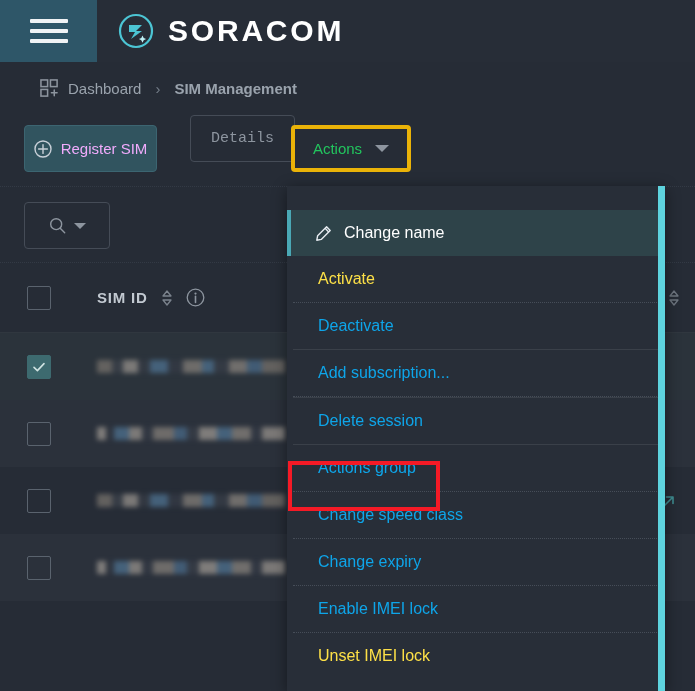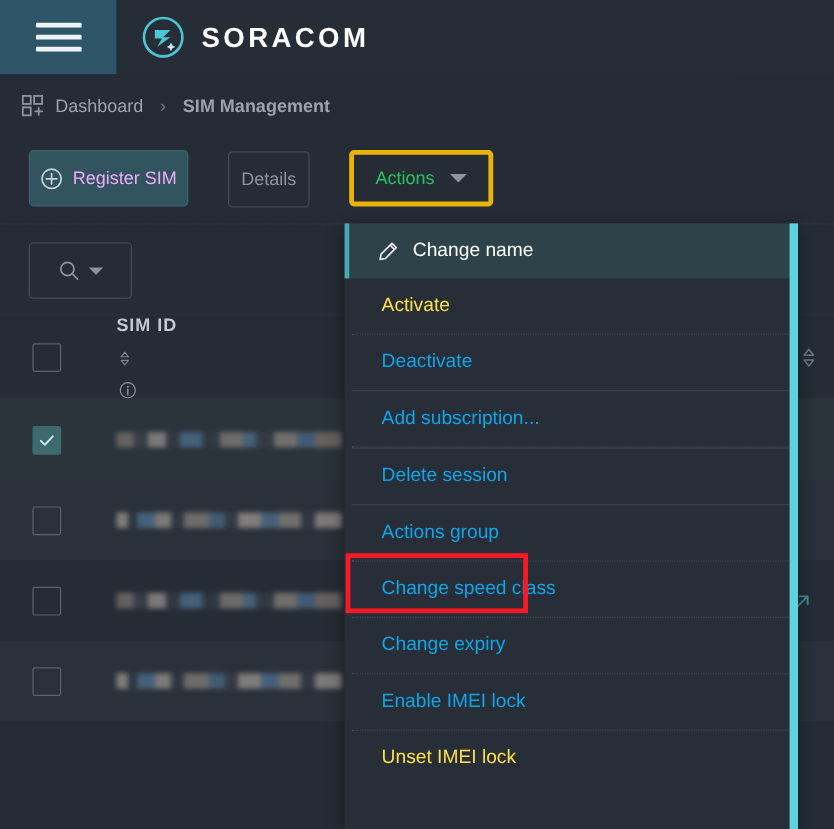--- a/index.html
+++ b/index.html
@@ -26,28 +26,28 @@
   .hamburger-lines i {
     display: block; height: 4px; background: #f0f3f5; border-radius: 1px;
     margin: 6px 0;
   }
   .brand {
     position: absolute; left: 118px; top: 0; height: 62px;
     display: flex; align-items: center; gap: 14px;
   }
   .brand-mark { width: 36px; height: 36px; display: block; }
   .brand-text {
-    color: #ffffff; font-size: 23px; letter-spacing: 2.8px; font-weight: 600;
+    color: #ffffff; font-size: 30px; letter-spacing: 2.8px; font-weight: 600;
   }
 
   
   .breadcrumb {
     position: absolute; left: 0; top: 62px; width: 614px; height: 53px;
     background: #262c36;
-    display: flex; align-items: center; padding-left: 18px; gap: 9px;
+    display: flex; align-items: center; padding-left: 40px; gap: 9px;
   }
   .bc-icon { width: 19px; height: 19px; display: block; }
   .bc-link { color: #9aa3ad; font-size: 15px; cursor: pointer; }
   .bc-sep { color: #757e89; font-size: 15px; margin: 0 5px; }
   .bc-current { color: #9aa3ad; font-size: 15px; font-weight: bold; }
 
   
   .toolbar {
     position: absolute; left: 0; top: 115px; width: 695px; height: 71px;
     background: #262c36;
@@ -56,22 +56,22 @@
     position: absolute; height: 47px; border-radius: 4px;
     display: flex; align-items: center; justify-content: center; gap: 9px;
     font-size: 15px; cursor: pointer; user-select: none;
   }
   .btn-register {
     left: 24px; top: 10px; width: 133px;
     background: #31545f; border: 1px solid #3c6571; color: #f0abfc;
   }
   .plus-icon { width: 18px; height: 18px; display: block; }
   .btn-details {
-    left: 190px; top: 11px; width: 68px;
-    background: transparent; border: 1px solid #454c57; color: #8d959f;
+    left: 190px; top: 0; width: 105px;
+    background: transparent; border: 1px solid #454c57; color: #8d959f; font-family: Liberation Mono, monospace;
   }
   .btn-actions {
     left: 291px; top: 10px; width: 120px;
     background: transparent; border: 4px solid #eab308; color: #22c55e;
   }
   .caret { width: 0; height: 0; border-left: 7px solid transparent;
     border-right: 7px solid transparent; border-top: 7px solid #8d959f; margin-left: 4px; }
 
   
   .filterbar {
@@ -99,21 +99,21 @@
     display: flex; align-items: center; justify-content: center; }
   .checkbox {
     width: 24px; height: 24px; border: 1px solid #5a636e; border-radius: 2px;
     background: transparent; cursor: pointer;
     display: flex; align-items: center; justify-content: center;
   }
   .checkbox.checked { background: #3d6a6f; border-color: #3d6a6f; }
   .check-mark { width: 14px; height: 14px; display: block; }
   .th-simid {
     position: absolute; left: 97px; top: 0; height: 100%;
-    display: flex; gap: 12px; flex-direction: column;
+    display: flex; align-items: center; gap: 12px;
   }
   .th-label { color: #c2c9d1; font-size: 15px; font-weight: 700; letter-spacing: 0.8px; }
   .sort-icon { width: 14px; height: 18px; display: block; cursor: pointer; }
   .info-icon { width: 19px; height: 19px; display: block; cursor: pointer; }
   .th-right {
     position: absolute; right: 14px; top: 0; height: 100%;
     display: flex; align-items: center;
   }
 
   .trow { position: relative; height: 67px; }
@@ -138,21 +138,21 @@
     background: #282e38;
     box-shadow: 0 3px 14px rgba(0,0,0,.45);
     overflow: hidden; z-index: 40;
   }
   .menu-item {
     position: relative; height: 46px; display: flex; align-items: center;
     padding-left: 31px; color: #0ea5e9; font-size: 16px; cursor: pointer;
     user-select: none;
   }
   .menu-item.highlight {
-    background: #2e4349; color: #ffffff;
+    background: #2e4349; color: #ffffff; margin-top: 24px;
   }
   .menu-item.highlight::before {
     content: ""; position: absolute; left: 0; top: 0; bottom: 0; width: 4px;
     background: #4aa8b5;
   }
   .menu-item.disabled { color: #fde047; cursor: default; }
   .mi-icon { width: 17px; height: 17px; margin-right: 12px; display: block; }
   .menu-item.highlight { padding-left: 28px; }
   .sep-dot { height: 1px; border-top: 1px dotted #464d58; margin: 0 6px; }
   .sep-line { height: 1px; background: #3a4049; margin: 0 6px; }

